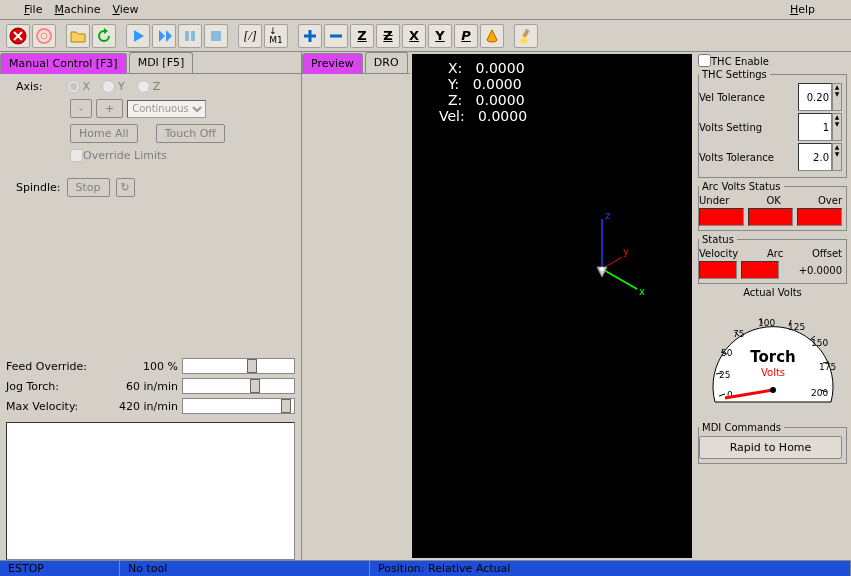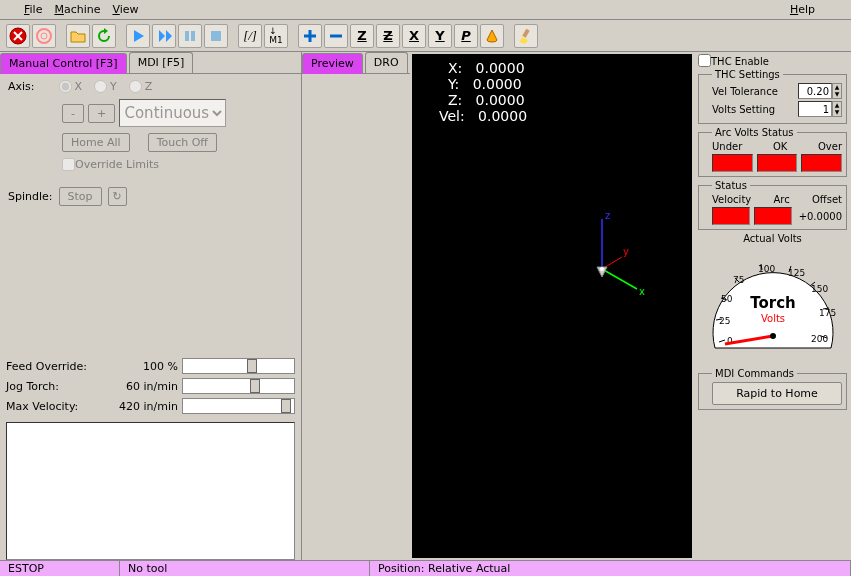--- a/index.html
+++ b/index.html
@@ -22,21 +22,21 @@
   .left-panel { width: 302px; display: flex; flex-direction: column; border-right: 1px solid #888; }
   .center-panel { width: 392px; display: flex; flex-direction: row; }
   .right-panel { width: 157px; padding: 2px 4px; font-size: 10px; }
   
   
   .tabs { display: flex; height: 22px; border-bottom: 1px solid #888; }
   .tab { padding: 3px 8px; border: 1px solid #888; border-bottom: none; background: #d4d0c8; margin-right: 2px; border-radius: 3px 3px 0 0; font-size: 11px; cursor: pointer; }
   .tab.active { background: #d946ef; position: relative; top: 1px; }
   
   
-  .manual-content { padding: 6px 8px; flex: 1; color: #808080; }
+  .manual-content { padding: 6px 16px; flex: 1; color: #808080; }
   .axis-row { display: flex; align-items: center; gap: 10px; margin-bottom: 6px; }
   .axis-row .radio-group { display: flex; gap: 12px; }
   .radio-item { display: inline-flex; align-items: center; gap: 3px; }
   .jog-row { display: flex; gap: 4px; margin-left: 54px; margin-bottom: 6px; align-items: center; }
   .btn { padding: 2px 8px; border: 1px solid #888; background: #d4d0c8; font-size: 11px; color: #808080; border-radius: 2px; }
   .btn-row { display: flex; gap: 18px; margin-left: 54px; margin-bottom: 6px; }
   .check-row { margin-left: 54px; margin-bottom: 6px; display: flex; align-items: flex-end; gap: 0; }
   .spindle-row { display: flex; align-items: center; gap: 6px; margin-top: 16px; color: #000; }
   .sliders { padding: 4px 6px; }
   .slider-row { display: flex; align-items: center; height: 20px; font-size: 11px; }
@@ -46,48 +46,48 @@
   .slider-thumb { position: absolute; width: 10px; height: 14px; background: #d4d0c8; border: 1px solid #666; top: 0; }
   
   
   .preview-tabs { display: flex; height: 22px; }
   .preview-canvas { background: #000; flex: 1; position: relative; color: #fff; font-family: "Courier New", monospace; font-size: 14px; padding: 6px 14px; margin: 2px; }
   .dro-line { white-space: pre; }
   .axis-widget { position: absolute; left: 165px; top: 155px; }
   
   
   .rp-check { display: flex; align-items: flex-end; margin-bottom: 2px; }
-  fieldset { border: 1px solid #888; padding: 3px 4px 4px 13px; margin-bottom: 3px; }
+  fieldset { border: 1px solid #888; padding: 3px 4px 4px 0; margin-bottom: 3px; }
   legend { font-size: 10px; padding: 0 3px; }
   .setting-row { display: flex; align-items: center; justify-content: space-between; margin-bottom: 2px; }
-  .setting-row .spin { width: 34px; height: 16px; border: 1px inset #888; background: #fff; font-size: 10px; padding: 0 2px; display: flex; align-items: center; justify-content: flex-end; }
+  .setting-row .spin { width: 34px; height: 28px; border: 1px inset #888; background: #fff; font-size: 10px; padding: 0 2px; display: flex; align-items: center; justify-content: flex-end; }
   .spin-btns { width: 10px; display: flex; flex-direction: column; border: 1px solid #888; }
   .spin-btns span { height: 7px; font-size: 6px; text-align: center; line-height: 6px; background: #d4d0c8; cursor: pointer; }
   .status-labels { display: flex; justify-content: space-between; font-size: 10px; margin-bottom: 2px; }
   .status-bars { display: flex; gap: 4px; }
   .redbar { background: red; height: 18px; flex: 1; border: 1px inset #888; }
   .status-row2 { display: flex; gap: 4px; align-items: center; }
   .status-row2 .redbar { width: 38px; flex: none; }
   .offset-val { font-size: 10px; margin-left: auto; }
   .gauge-title { text-align: center; font-size: 10px; margin-top: 2px; }
   .gauge { width: 140px; height: 120px; margin: 2px auto; position: relative; }
   .mdi-btn { width: 100%; padding: 4px; border: 1px solid #888; background: #e0dcd4; border-radius: 2px; font-size: 11px; }
   
   
   .output-panel { height: 138px; border: 1px inset #888; background: #fff; margin: 2px 6px 0 6px; }
   
   
-  .statusbar { position: absolute; bottom: 0; left: 0; right: 0; height: 16px; display: flex; border-top: 1px solid #888; font-size: 11px; background: #f0abfc; }
+  .statusbar { position: absolute; bottom: 0; left: 0; right: 0; height: 16px; display: flex; border-top: 1px solid #888; font-size: 11px; background: #1d4ed8; }
   .status-seg { border-right: 1px solid #888; padding: 1px 8px; }
   .status-seg.s1 { width: 120px; }
   .status-seg.s2 { width: 250px; }
   .status-seg.s3 { flex: 1; }
   
   input[type=checkbox], input[type=radio] { margin: 0; }
-  select { font-size: 15px; background: #fff; border: 1px inset #888; height: 28px; color: #808080; text-align: right; }
+  select { font-size: 10px; background: #fff; border: 1px inset #888; height: 18px; color: #808080; }
 </style>
 </head>
 <body>
 
 <div class="menubar">
   <span class="menu-item"><u>F</u>ile</span>
   <span class="menu-item"><u>M</u>achine</span>
   <span class="menu-item"><u>V</u>iew</span>
   <span class="menu-item menu-help"><u>H</u>elp</span>
 </div>
@@ -283,20 +283,30 @@
             <div class="spin-btns">
               <span>▲</span>
               <span>▼</span>
             </div>
           </div>
       </div>
       <div class="setting-row">
         <span>Volts Setting</span>
         <div style="display:flex;">
             <div class="spin">1</div>
+            <div class="spin-btns">
+              <span>▲</span>
+              <span>▼</span>
+            </div>
+          </div>
+      </div>
+      <div class="setting-row">
+        <span>Volts Tolerance</span>
+        <div style="display:flex;">
+            <div class="spin">2.0</div>
             <div class="spin-btns">
               <span>▲</span>
               <span>▼</span>
             </div>
           </div>
       </div>
     </fieldset>
     <fieldset>
       <legend>Arc Volts Status</legend>
       <div class="status-labels">

